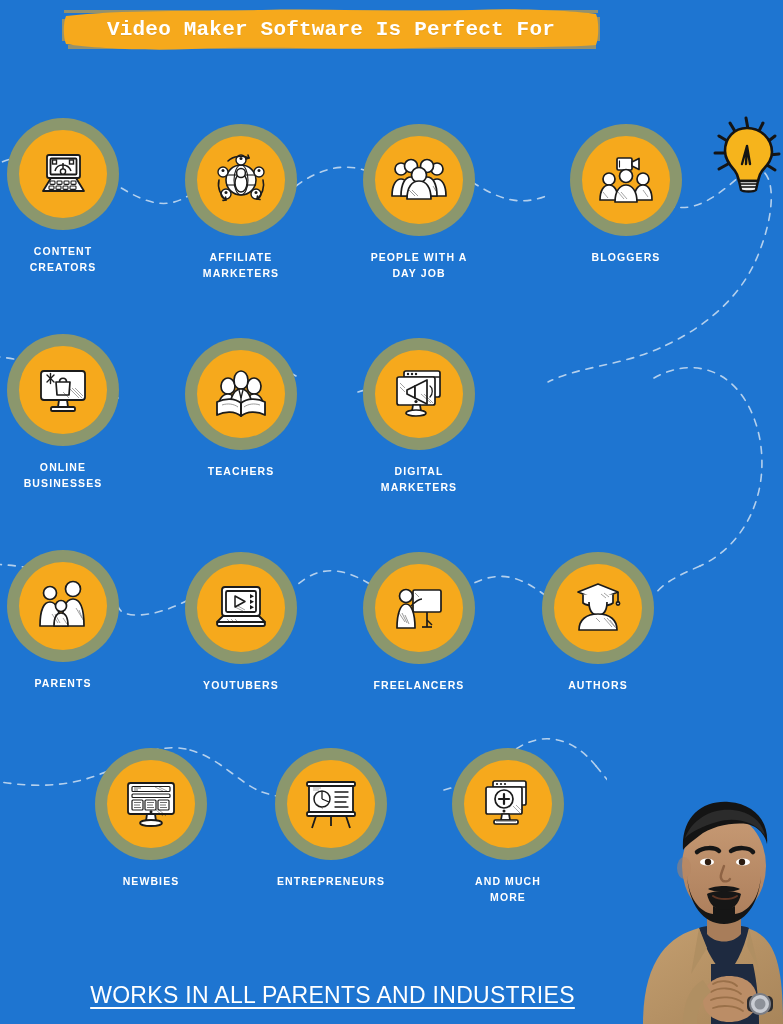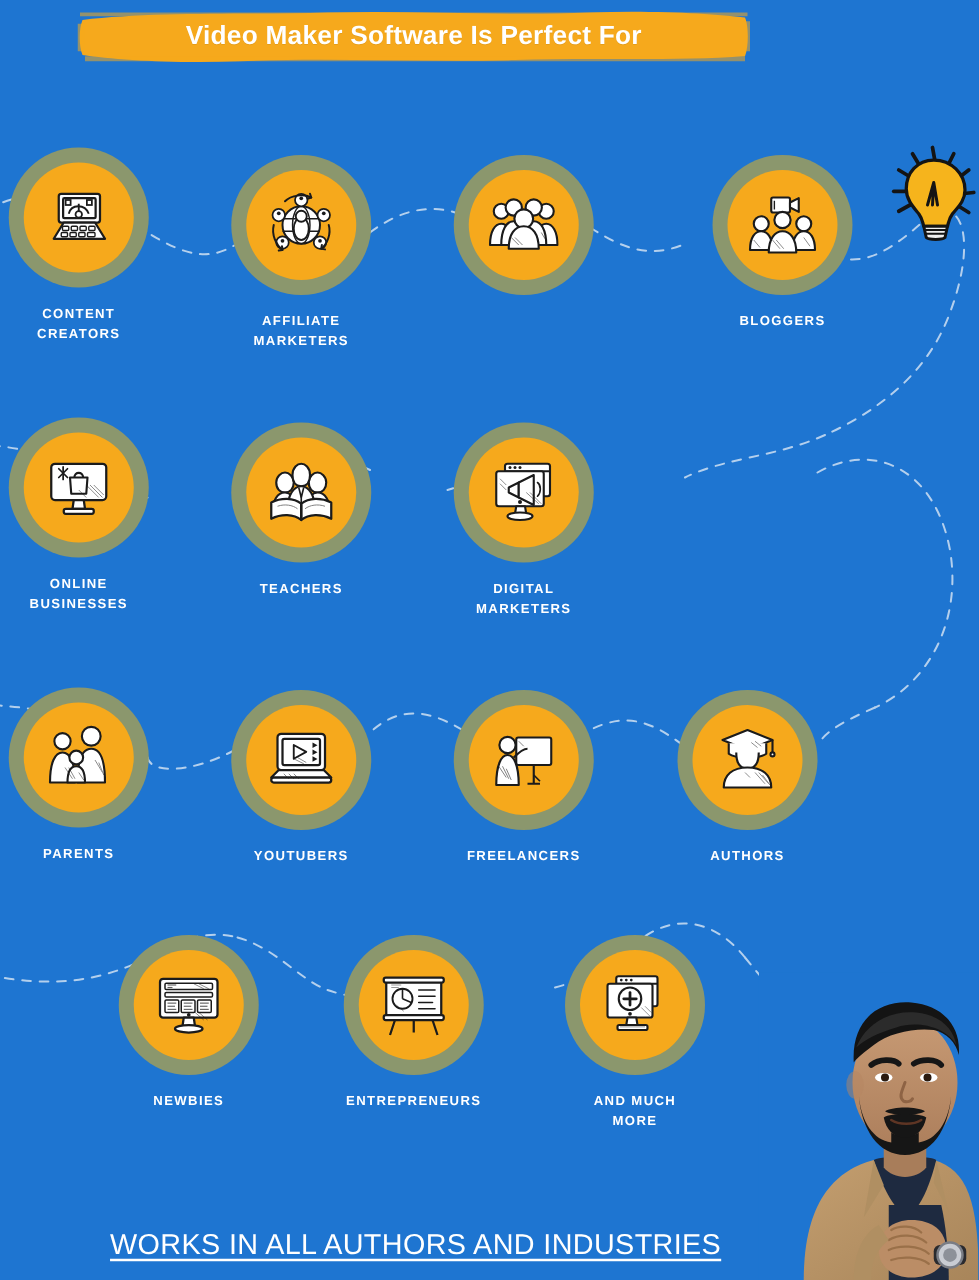--- a/index.html
+++ b/index.html
@@ -36,21 +36,21 @@
     position: absolute;
     left: 0; top: 0;
     width: 100%; height: 100%;
     display: flex;
     align-items: center;
     justify-content: center;
     color: #ffffff;
     font-size: 21px;
     font-weight: bold;
     letter-spacing: 0.2px;
-    font-family: Liberation Sans, sans-serif;
+    font-family: Liberation Mono, monospace;
     text-shadow: 0 1px 0 rgba(0,0,0,0.07);
     box-sizing: border-box;
   }
 
   
   #paths {
     position: absolute;
     left: 0; top: 0;
     width: 783px;
     height: 1024px;
@@ -305,20 +305,22 @@
             <path d="M16 47 C16 35, 21 29, 28 29 C35 29, 40 35, 40 47 Z"></path>
           </g>
           <g stroke="#1b1b1b" stroke-width="0.8" opacity="0.55">
             <line x1="18" y1="38" x2="24" y2="44"></line>
             <line x1="21" y1="38" x2="27" y2="44"></line>
             <line x1="42" y1="34" x2="45" y2="39"></line>
           </g>
         </svg>
       </div>
     </div>
+    <div class="node-label">PEOPLE WITH A
+DAY JOB</div>
   </div>
 
   <div class="node" style="left:556px; top:124px;">
     <div class="ring">
       <div class="disc">
         <svg width="56" height="56" viewBox="0 0 56 56">
           <g stroke="#1b1b1b" stroke-width="1.7" fill="#ffffff" stroke-linejoin="round">
             <rect x="19" y="6" width="15" height="12" rx="1.4"></rect>
             <path d="M34 10 L41 6.5 L41 17.5 L34 14 Z"></path>
           </g>
@@ -737,15 +739,15 @@
           <rect x="140" y="218" width="26" height="16" rx="5" fill="#2a2a2e"></rect>
           <circle cx="153" cy="226" r="10" fill="#c9ccd3" stroke="#7a7d85" stroke-width="2"></circle>
           <circle cx="153" cy="226" r="5.5" fill="#8d9199"></circle>
         </g>
 
         <path d="M76 246 C76 224, 84 208, 96 202 L104 214 C94 222, 90 232, 90 246 Z" fill="#b08f62"></path>
       </g>
     </svg>
   </div>
 
-  <div id="footer-text">WORKS IN ALL AUTHORS AND INDUSTRIES</div>
+  <div id="footer-text">WORKS IN ALL PARENTS AND INDUSTRIES</div>
 
 </div>
 
 </body></html>

